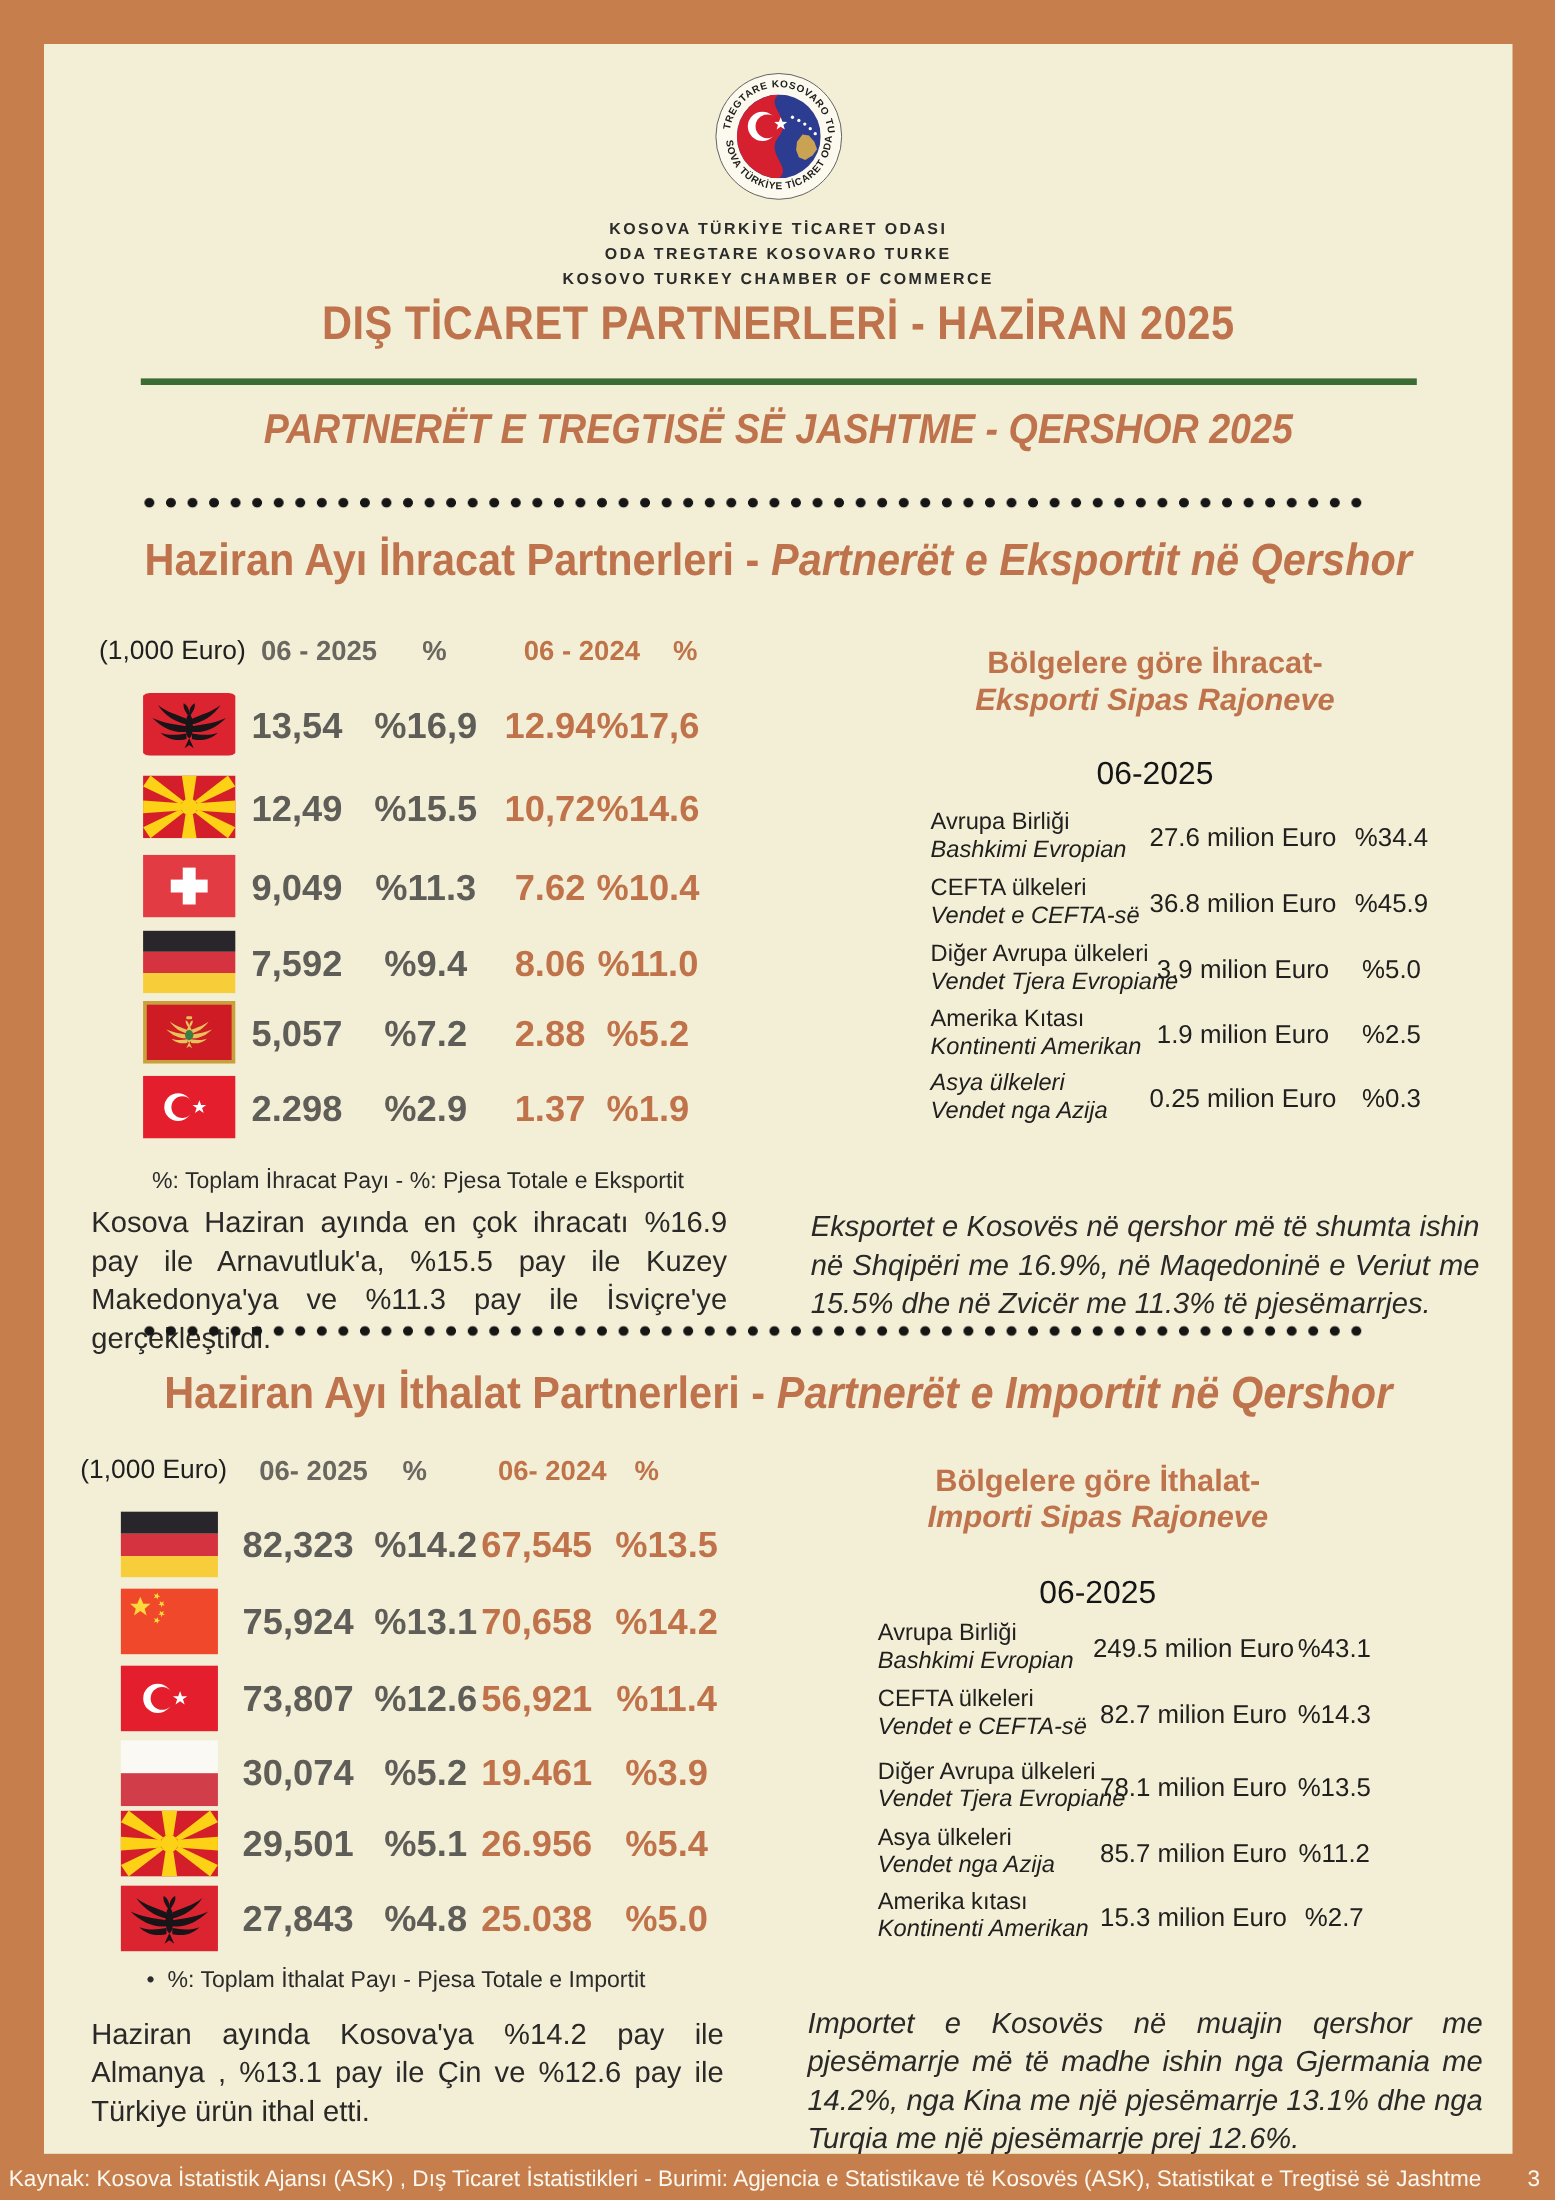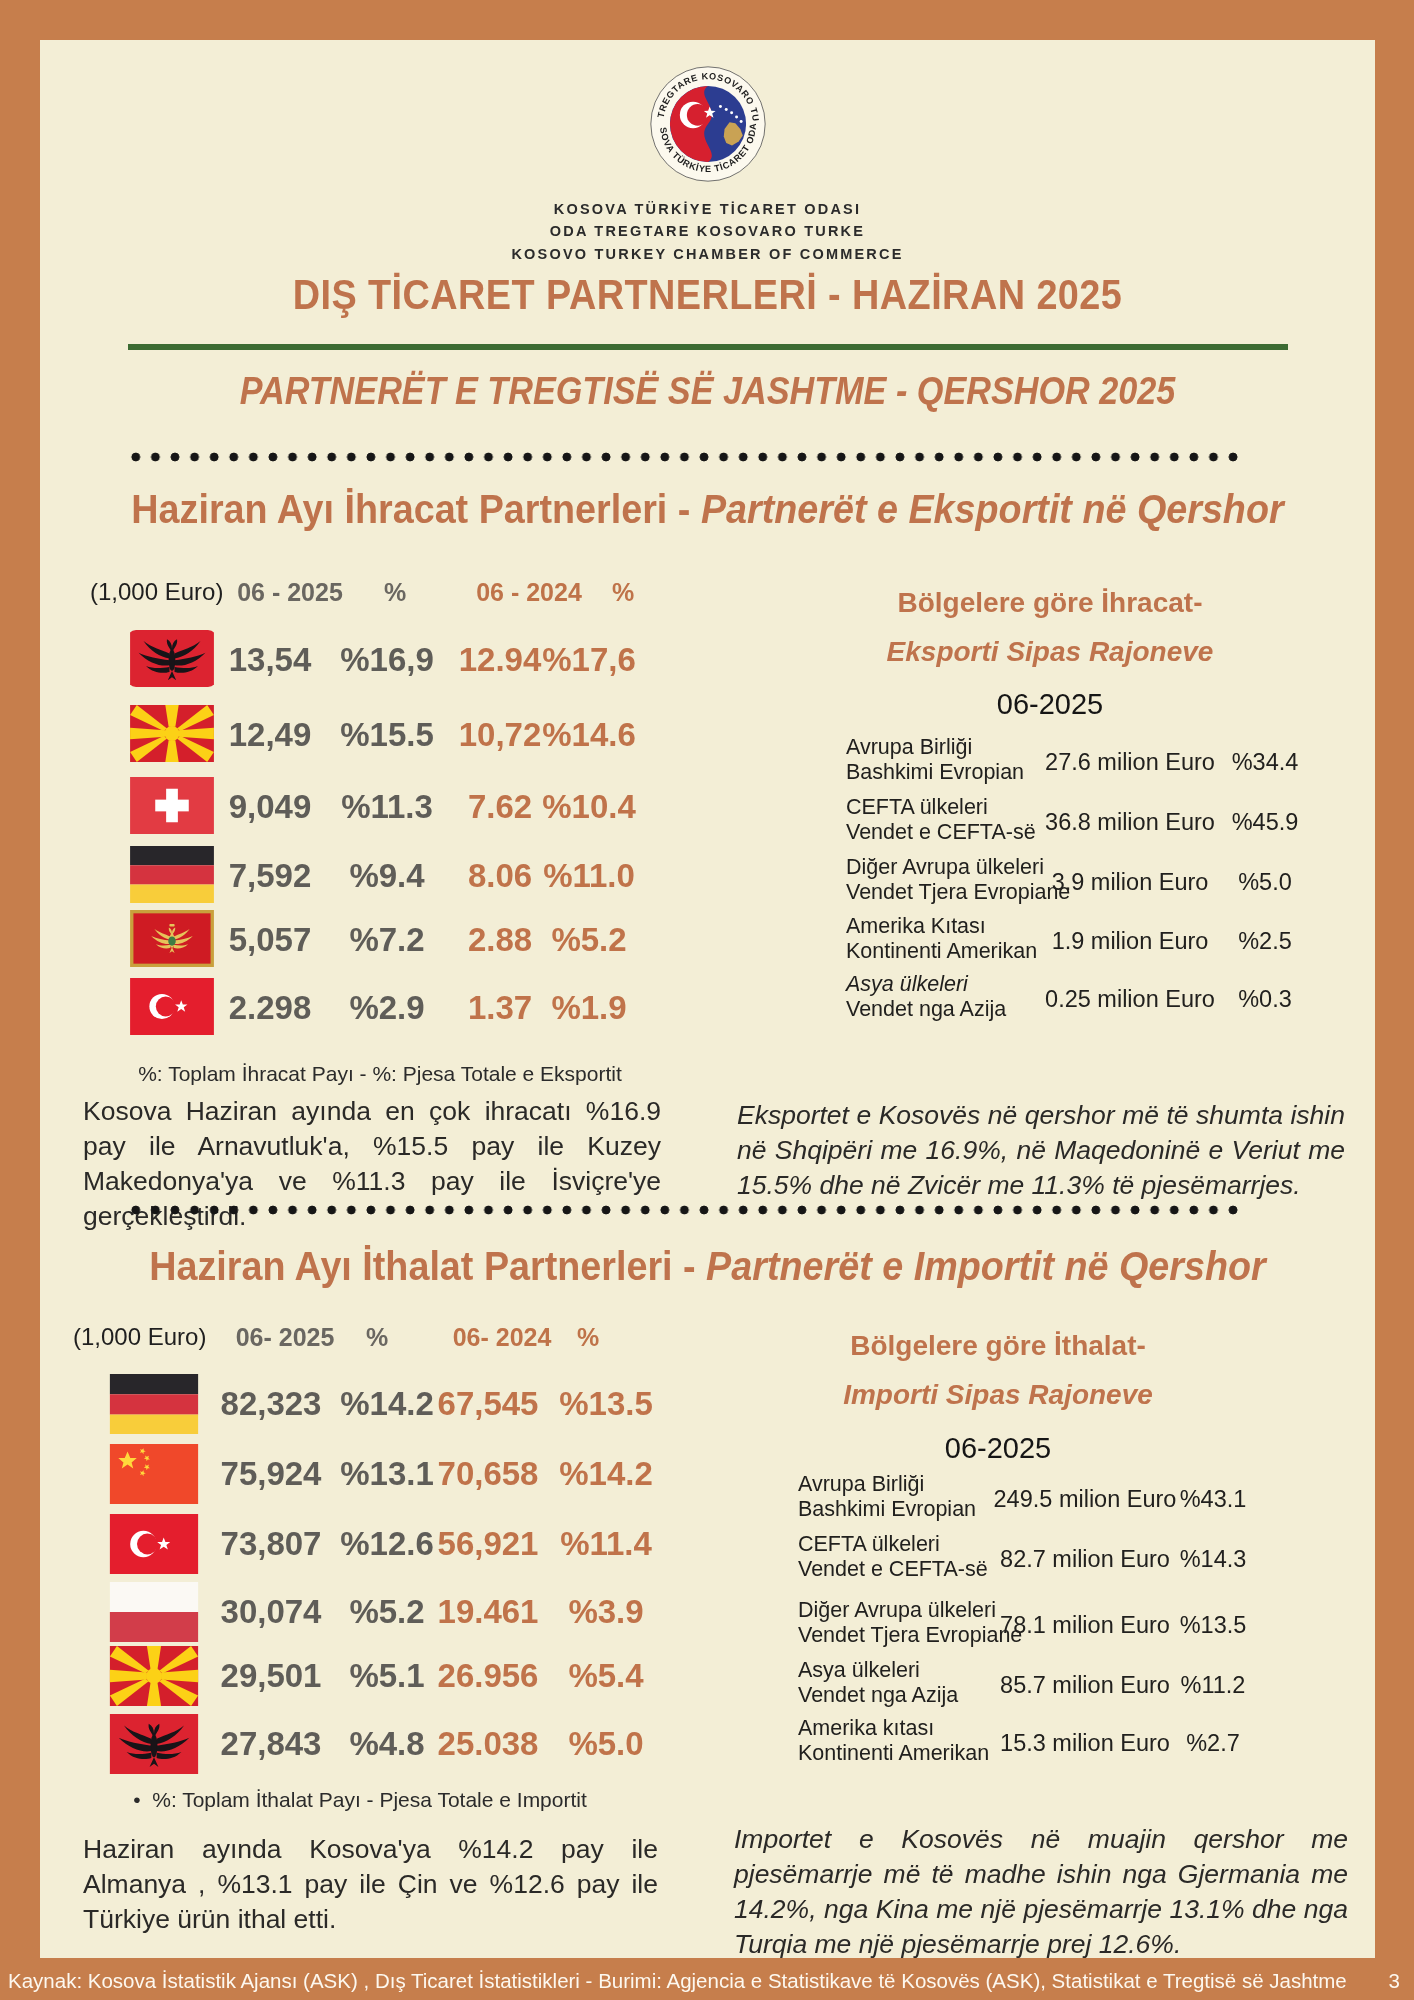--- a/index.html
+++ b/index.html
@@ -39,25 +39,25 @@
   .exp-row .flag{left:87px;width:90px;height:57px;}
   .imp-row .flag{left:64px;width:100px;height:60px;}
   .flag svg{width:100%;height:100%;display:block;border-radius:2px;}
   .flag.rounded svg{border-radius:9px;}
   .tval{position:absolute;top:50%;transform:translate(-50%,-50%);font-size:33px;font-weight:bold;white-space:nowrap;}
   .vg{color:#5f5d58;}
   .vo{color:#c0734a;}
   .footnote{position:absolute;font-size:21px;color:#2b2b2b;text-align:center;white-space:nowrap;}
   
   .reghead{position:absolute;width:500px;text-align:center;font-size:28px;font-weight:800;color:#bf734c;white-space:nowrap;}
-  .reghead.it{font-style:italic;margin-top:16px;}
+  .reghead.it{font-style:italic;}
   .period{position:absolute;width:500px;text-align:center;font-size:29px;color:#151515;}
   .rrow{position:absolute;height:54px;}
   .rlabel{position:absolute;top:0;line-height:1.16;font-size:21.5px;color:#21201e;white-space:nowrap;}
-  .rlabel .sq{display:block;}
+  .rlabel .sq{display:block;font-style:italic;}
   .rlabel .tr.ital{font-style:italic;}
   .rval,.rpct{position:absolute;top:50%;transform:translateY(-50%);text-align:center;font-size:23.5px;color:#21201e;white-space:nowrap;}
   
   .summ{position:absolute;font-size:26.5px;line-height:1.32;color:#2a2927;text-align:justify;}
   .summ.it{font-style:italic;}
   
   .footer{position:absolute;left:8px;right:14px;bottom:7px;display:flex;justify-content:space-between;
     color:#fdf8ef;font-size:20.5px;white-space:nowrap;}
 </style>
 </head>

